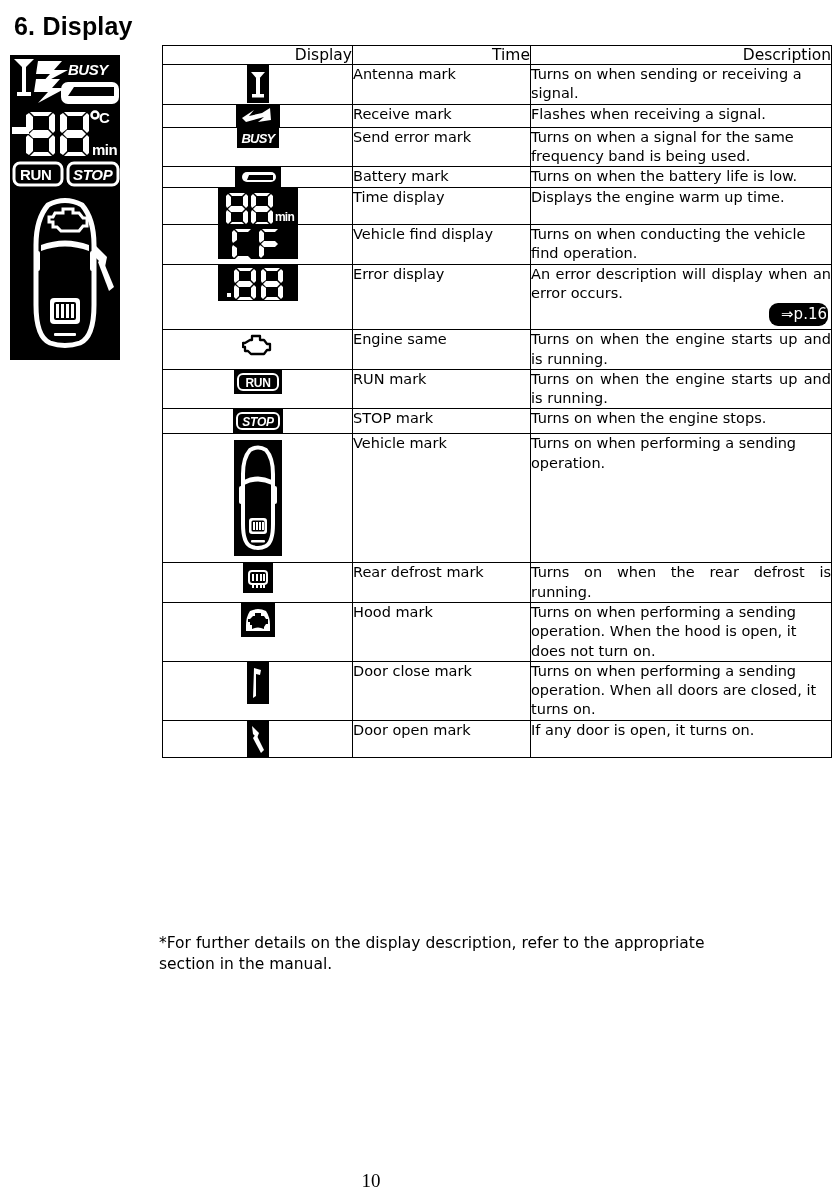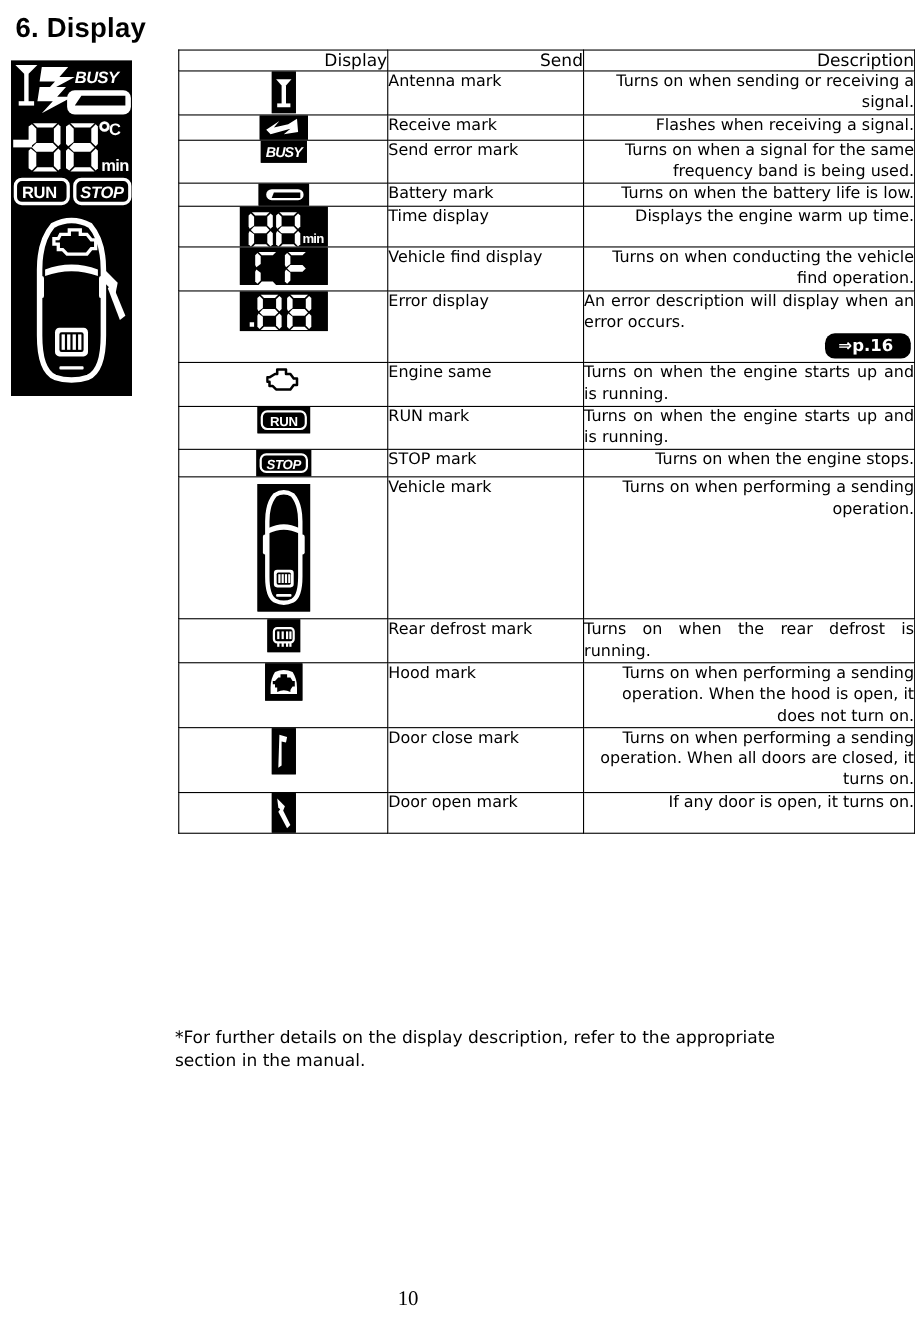--- a/index.html
+++ b/index.html
@@ -72,37 +72,35 @@
   }
   .cell-name {
     padding: 4px 4px 3px 6px;
     line-height: 1.33;
     white-space: nowrap;
   }
   .cell-desc {
     padding: 4px 5px 3px 6px;
     line-height: 1.33;
     position: relative;
-    text-align: right;
   }
   .cell-desc.justify { text-align: justify; text-align-last: left; }
 
   
   .page-ref {
     position: absolute;
     right: 3px;
     bottom: 3px;
     background: #000;
     color: #fff;
     border-radius: 9px;
-    padding: 3px 16px 4px 12px;
+    padding: 3px 1px 4px 12px;
     font-size: 15px;
     line-height: 1.1;
     white-space: nowrap;
-    font-weight: bold;
   }
 
   
   .tile {
     display: inline-block;
     background: #000;
     vertical-align: middle;
   }
   .tile.light { background: #ffffff; }
 
@@ -231,21 +229,21 @@
 
 <table id="display-table">
   <colgroup>
     <col class="col-display">
       <col class="col-name">
       <col class="col-desc">
   </colgroup>
   <thead>
     <tr>
       <th class="hdr">Display</th>
-      <th class="hdr">Send</th>
+      <th class="hdr">Time</th>
       <th class="hdr">Description</th>
     </tr>
   </thead>
   <tbody>
 
     <tr>
       <td class="cell-icon">
         <span class="tile" style="width:22px;height:38px;">
           <svg width="22" height="38" viewBox="0 0 22 38">
             <rect width="22" height="38" fill="#000"></rect>

